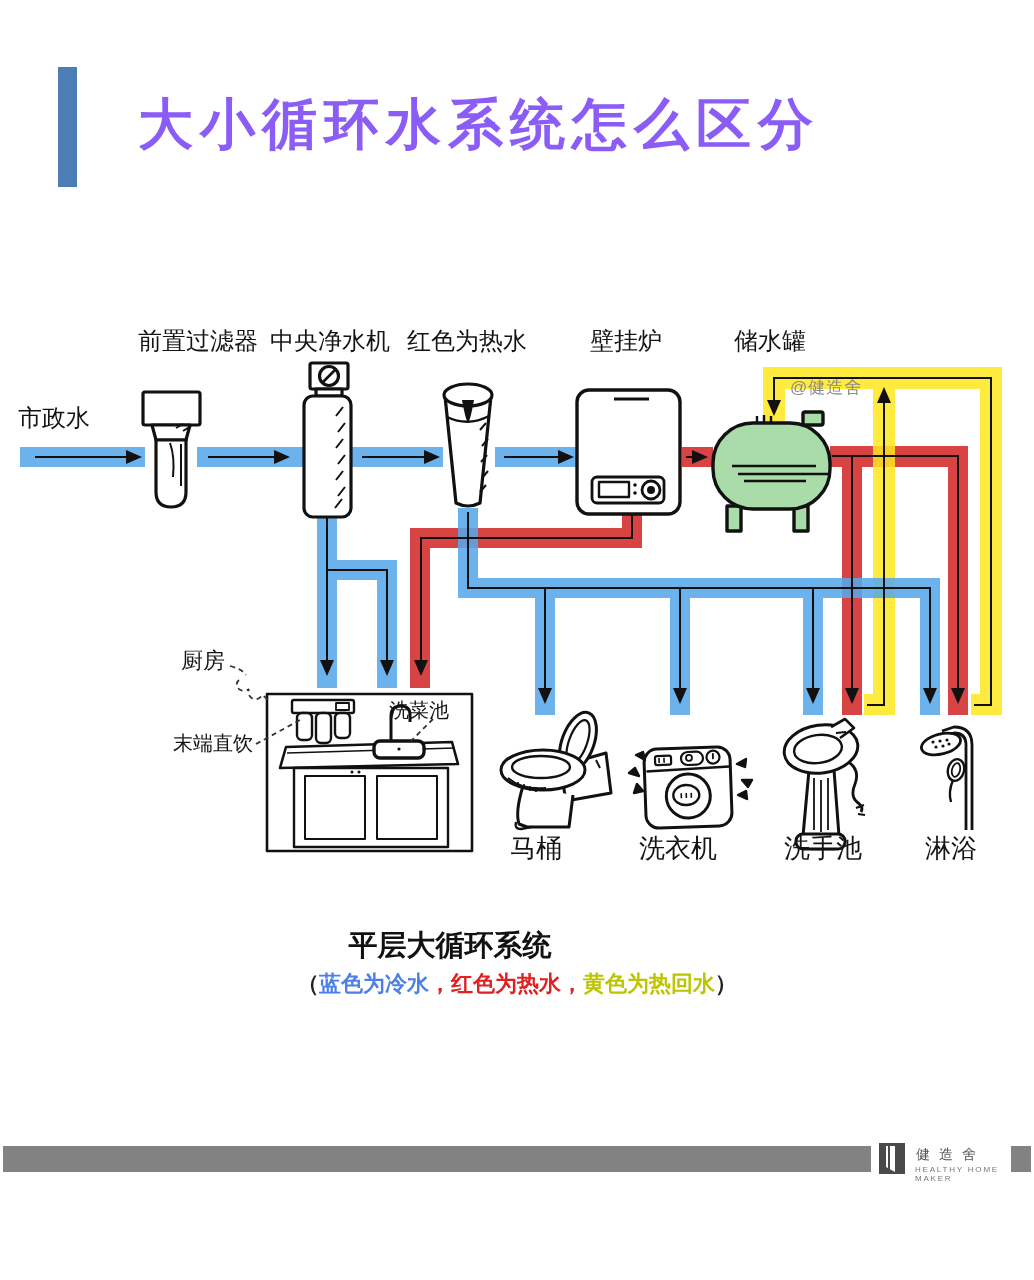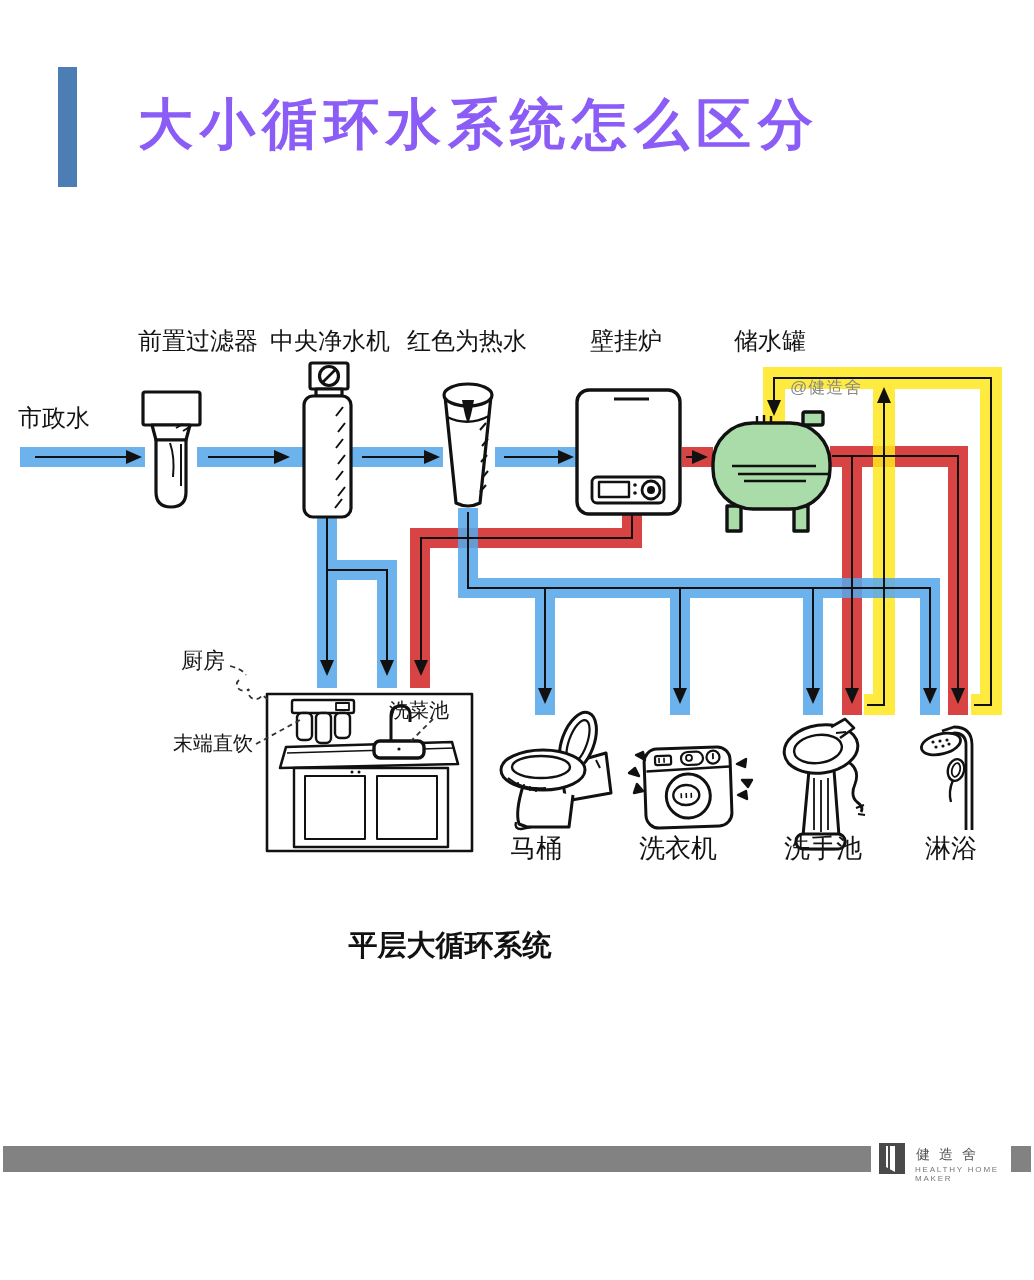--- a/index.html
+++ b/index.html
@@ -262,20 +262,23 @@
   <div class="lbl" style="left:181px;top:649px;font-size:22px;font-weight:500;text-align:right;">厨房</div>
   <div class="lbl small-lbl" style="left:173px;top:732px;text-align:left;">末端直饮</div>
   <div class="lbl small-lbl" style="left:389px;top:699px;text-align:left;">洗菜池</div>
 
   <div class="lbl fix-lbl" style="left:456px;top:834px;width:160px;">马桶</div>
   <div class="lbl fix-lbl" style="left:598px;top:834px;width:160px;">洗衣机</div>
   <div class="lbl fix-lbl" style="left:743px;top:834px;width:160px;">洗手池</div>
   <div class="lbl fix-lbl" style="left:871px;top:834px;width:160px;">淋浴</div>
 
   <div class="caption">平层大循环系统</div>
+  <div class="legend">
+    <span>（</span><span style="color: rgb(77, 127, 232);">蓝色为冷水</span><span style="color: rgb(224, 33, 33);">，</span><span style="color: rgb(224, 33, 33);">红色为热水</span><span style="color: rgb(224, 33, 33);">，</span><span style="color: rgb(191, 196, 0);">黄色为热回水</span><span>）</span>
+  </div>
 
   <div class="footer-bar" style="background-color: rgb(130, 130, 130);"></div>
   <div class="logo-box">
     <svg width="30" height="34" style="position:absolute;left:7px;top:6px;">
       <rect x="1" y="1" width="26" height="31" fill="#4A4A4A"></rect>
       <path d="M8 4 L17 4 L17 30 L8 25 Z" fill="#ffffff"></path>
       <path d="M11 4 L11 27" stroke="#4A4A4A" stroke-width="2"></path>
     </svg>
   </div>
   <div class="brand-cn">健造舍</div>

